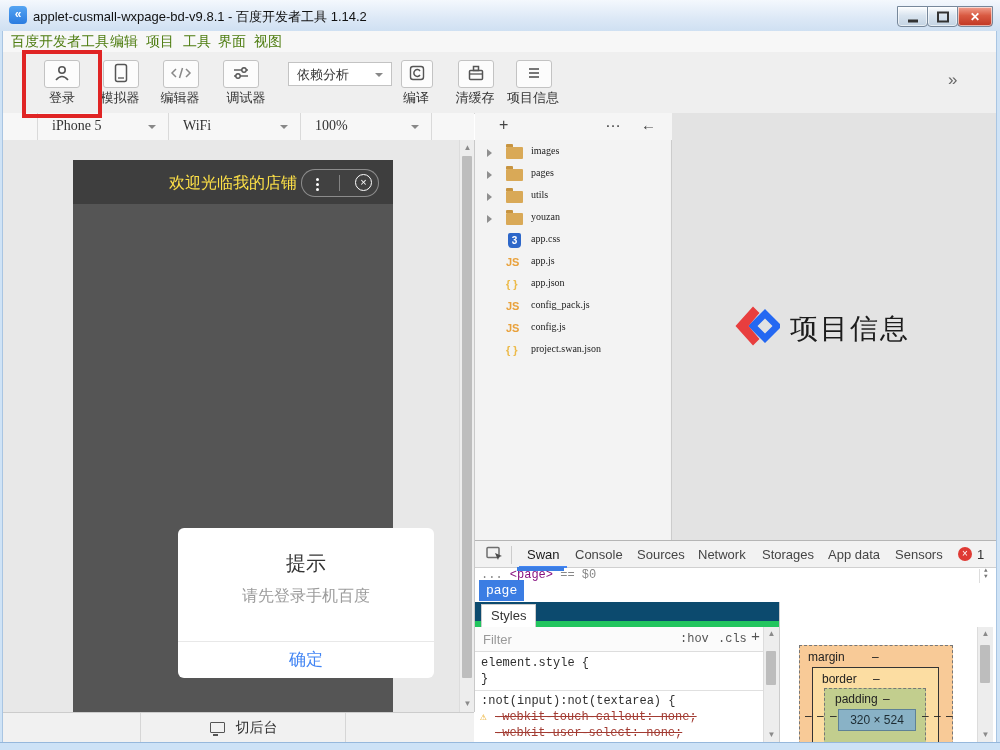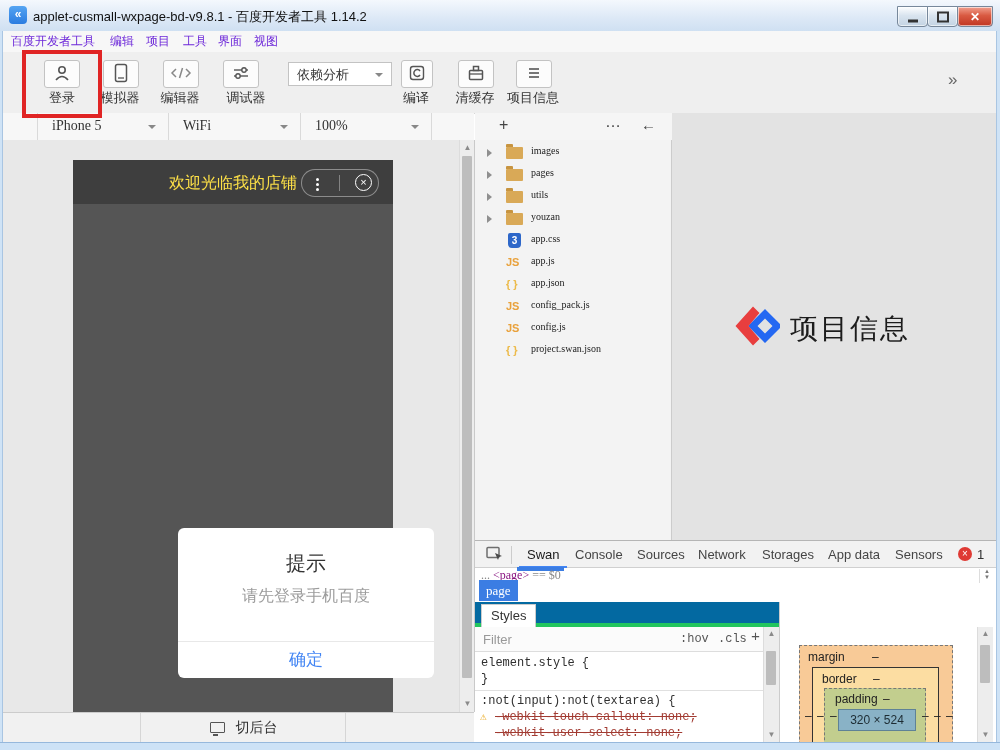--- a/index.html
+++ b/index.html
@@ -13,21 +13,21 @@
     background:linear-gradient(#54a4f2,#2b7ce0);color:#fff;text-align:center;line-height:17px;
     font-size:12px;font-weight:bold;}
   .win-title{left:33px;top:8px;font-size:13px;color:#111;}
   .winbtn{top:6px;height:19px;border:1px solid #77889b;border-radius:0 0 4px 4px;
     background:linear-gradient(#fdfeff,#d9e4ef 45%,#c3d3e3);box-shadow:inset 0 0 0 1px rgba(255,255,255,.6);}
   .winbtn .glyph{position:absolute;left:50%;top:50%;transform:translate(-50%,-50%);}
   .btn-close{background:linear-gradient(#f2a08e,#d95a42 45%,#c03522);}
   .side-border{background:#cfe3f6;border-top:none;}
   
   .menubar{left:0;top:31px;width:1000px;height:21px;background:#f7f7f7;border-bottom:1px solid #e3e3e3;}
-  .menu-item{top:2px;font-size:12px;color:#6d28d9;}
+  .menu-item{top:2px;font-size:14px;color:#4d7c0f;}
   
   .toolbar{left:3px;top:52px;width:994px;height:61px;background:#efefef;border-bottom:1px solid #d6d6d6;}
   .tool-iconbox{top:8px;height:26px;background:#fcfcfc;border:1px solid #c3c3c3;border-radius:3px;}
   .tool-label{top:37px;font-size:13px;color:#333;text-align:center;}
   .dep-select{left:285px;top:10px;width:104px;height:24px;background:#fff;border:1px solid #c3c3c3;
     font-size:13px;color:#333;line-height:23px;padding-left:8px;box-sizing:border-box;}
   .tri-down{width:0;height:0;border-left:4px solid transparent;border-right:4px solid transparent;
     border-top:4px solid #888;}
   .login-highlight{left:22px;top:50px;width:72px;height:60px;border:4px solid #e02424;z-index:50;pointer-events:none;}
   
@@ -73,25 +73,25 @@
   
   .dt-tabbar{left:475px;top:540px;width:522px;height:28px;background:#f2f2f2;
     border-top:1px solid #b5b5b5;border-bottom:1px solid #d0d0d0;box-sizing:border-box;}
   .dt-tab{position:absolute;top:6px;font-size:13px;color:#454545;}
   .dt-tab.active{color:#1a1a1a;}
   .dt-underline{position:absolute;left:44px;top:25px;width:48px;height:2px;background:#4285f4;}
   .dt-divider{position:absolute;left:36px;top:5px;width:1px;height:18px;background:#ccc;}
   .err-badge{position:absolute;left:483px;top:6px;width:14px;height:14px;border-radius:50%;
     background:#df3a34;color:#fff;font-size:10px;line-height:14px;text-align:center;}
   .err-count{position:absolute;left:502px;top:6px;font-size:13px;color:#333;}
-  .dt-elements{left:475px;top:568px;width:522px;height:34px;background:#fff;font-family:Liberation Serif, serif;font-size:12px;}
+  .dt-elements{left:475px;top:568px;width:522px;height:34px;background:#fff;font-family:Liberation Mono, monospace;font-size:12px;}
   .bc-ellipsis{color:#888;}  .bc-tag{color:#881280;}  .bc-eq{color:#888;}
   .node-chip{position:absolute;left:4px;top:12px;height:21px;background:#3b7de3;color:#fff;
     padding:0 7px;line-height:21px;font-size:13px;}
-  .styles-tabrow{left:475px;top:602px;width:305px;height:25px;background:#0369a1;border-bottom:4px solid #22c55e;box-sizing:border-box;}
+  .styles-tabrow{left:475px;top:602px;width:305px;height:25px;background:#0c4a6e;border-bottom:6px solid #22c55e;box-sizing:border-box;}
   .styles-tab{position:absolute;left:6px;top:2px;height:23px;background:#fff;border:1px solid #ccc;border-bottom:none;
     padding:0 9px;line-height:22px;font-size:13px;color:#333;}
   .filter-row{left:475px;top:627px;width:288px;height:25px;background:#fbfbfb;border-bottom:1px solid #ddd;box-sizing:border-box;}
   .filter-ph{position:absolute;left:8px;top:5px;color:#999;font-size:13px;}
   .filter-opt{position:absolute;top:5px;font-size:12px;color:#555;font-family:"Liberation Mono",monospace;}
   .styles-pane{left:475px;top:652px;width:288px;height:90px;background:#fff;overflow:hidden;
     font-family:"Liberation Mono",monospace;font-size:12px;color:#303030;padding-left:20px;}
   .css-line{position:absolute;left:6px;}
   .prop-strike{text-decoration:line-through;color:#a23b32;}
   .warn-glyph{color:#e8a617;font-size:11px;}

